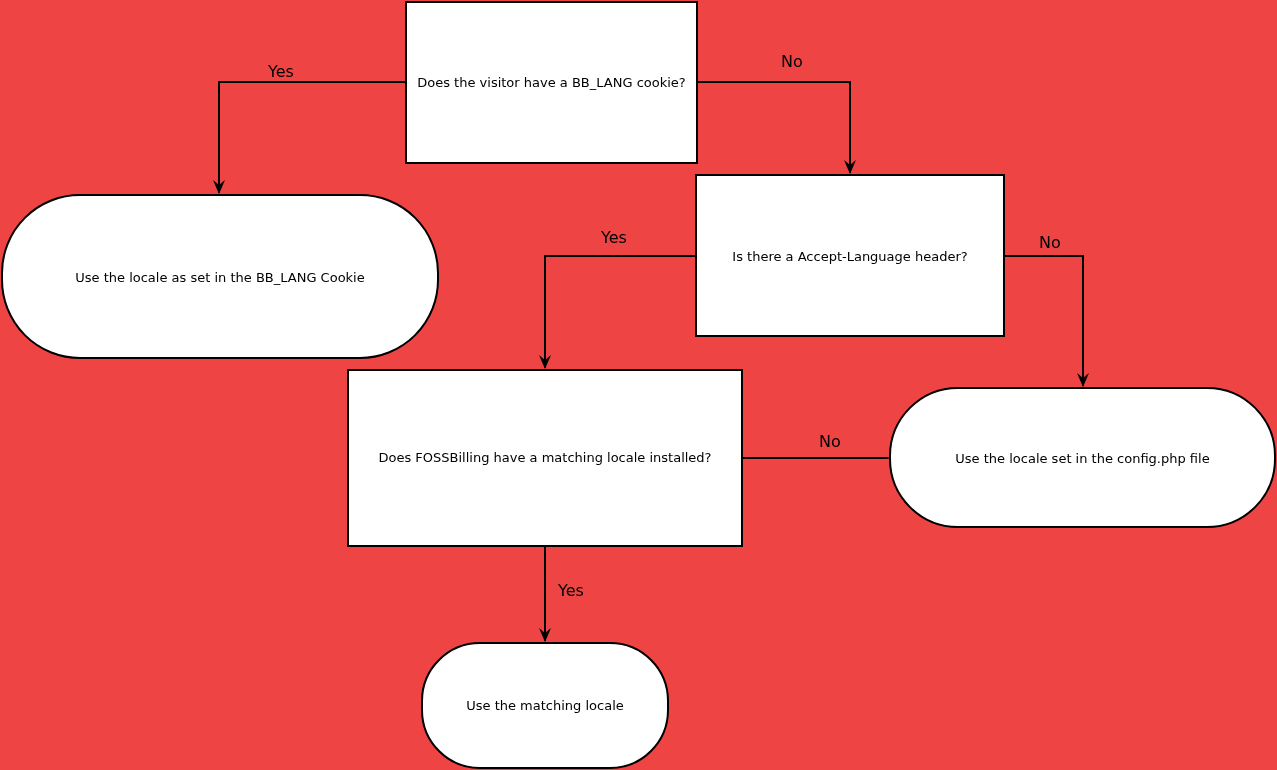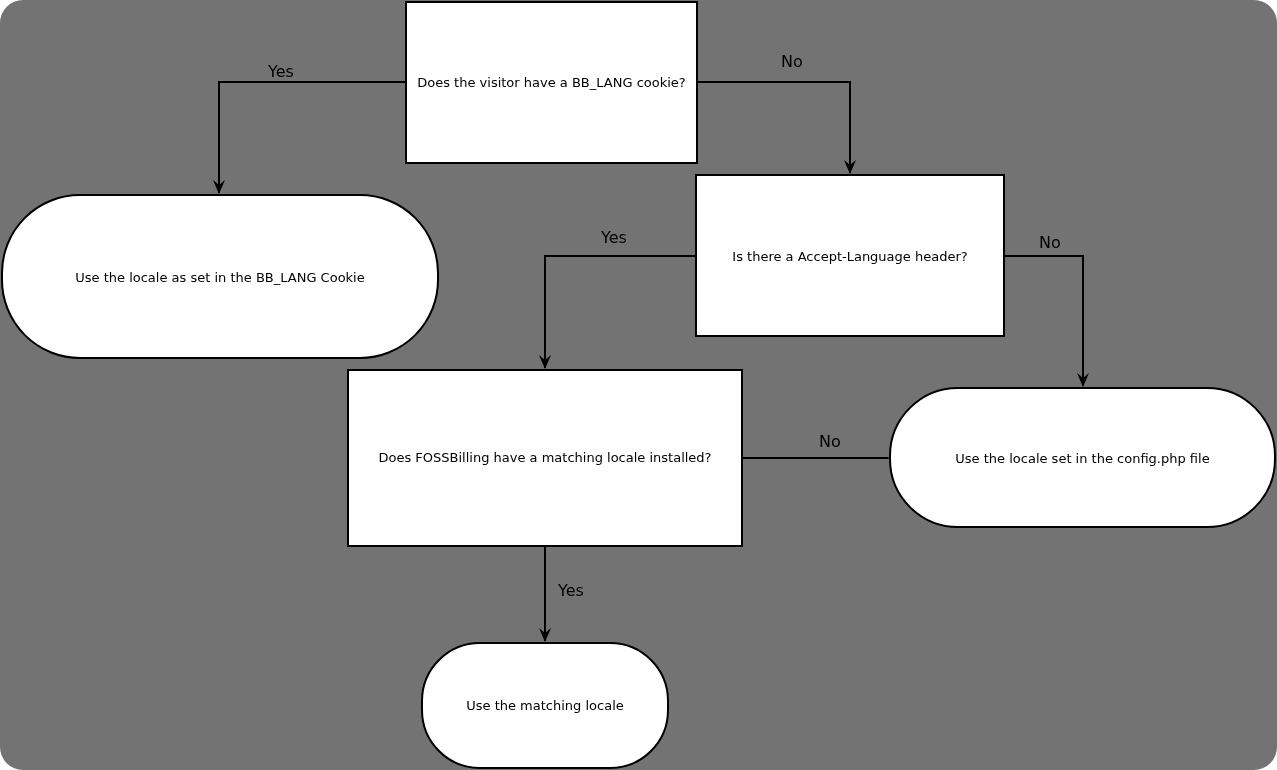--- a/index.html
+++ b/index.html
@@ -4,23 +4,22 @@
 <style>
   html, body {
     margin: 0;
     padding: 0;
     background: #ffffff;
   }
   .canvas {
     position: relative;
     width: 1277px;
     height: 770px;
-    background: #737373;
+    background: #ef4444;
     overflow: hidden;
-    border-radius: 23px;
   }
   svg {
     display: block;
     font-family: "DejaVu Sans", "Liberation Sans", sans-serif;
   }
   .node-shape {
     fill: #ffffff;
     stroke: #000000;
     stroke-width: 2px;
   }

